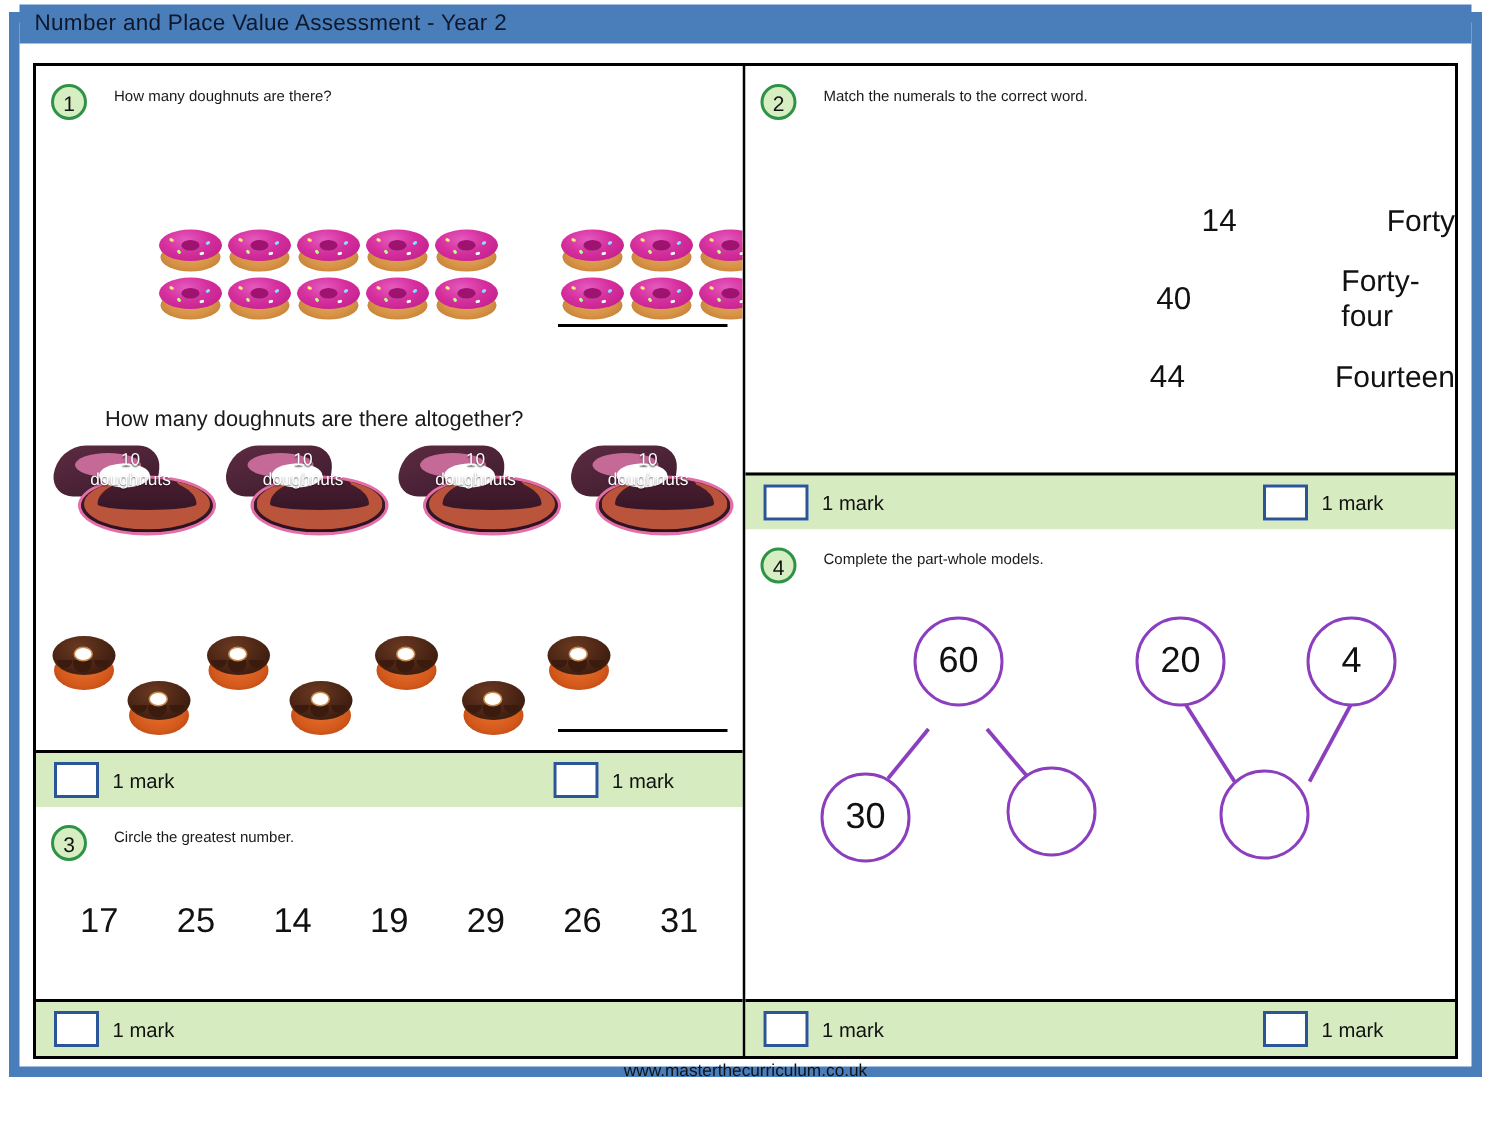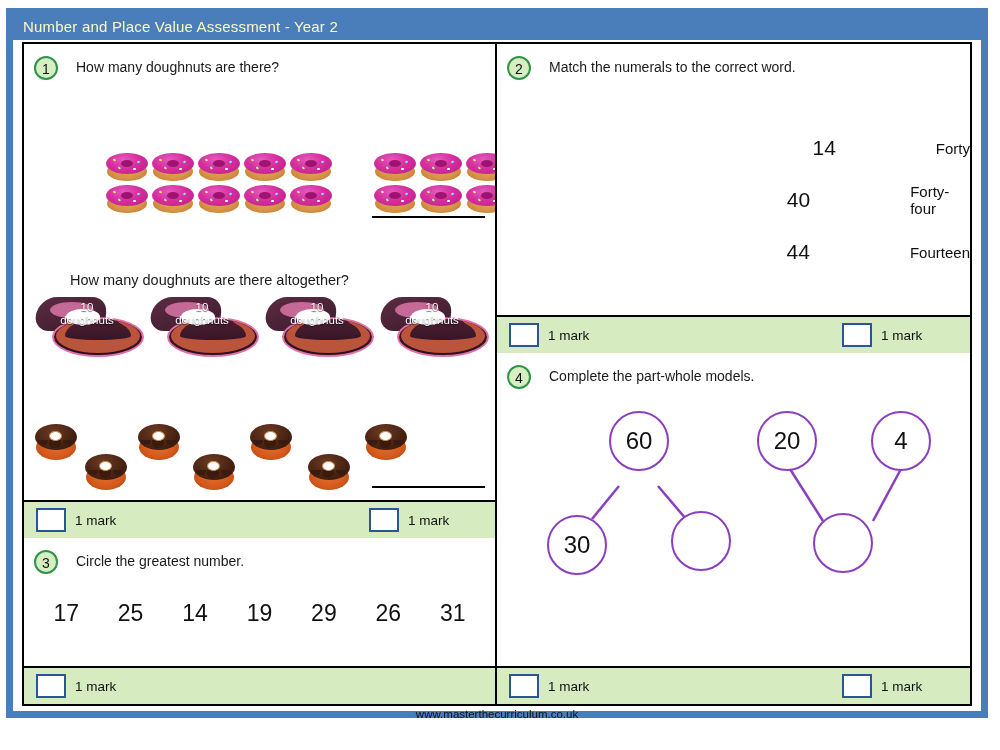--- a/index.html
+++ b/index.html
@@ -26,25 +26,25 @@
     left: 6px;
     top: 8px;
     width: 982px;
     height: 710px;
     border: 7px solid #4a7ebb;
     box-sizing: border-box;
   }
   .title-bar {
     position: absolute;
     left: 13px;
-    top: 14px;
+    top: 3px;
     width: 968px;
     height: 26px;
     background: #4a7ebb;
-    color: #fef9c3;
+    color: #0f172a;
     font-size: 15px;
     line-height: 26px;
     padding-left: 10px;
     box-sizing: border-box;
     white-space: nowrap;
     letter-spacing: 0.2px;
   }
 
   
   .sheet {
@@ -88,21 +88,21 @@
     border: 2px solid #2e9347;
     color: #111111;
     font-size: 14px;
     line-height: 22px;
     text-align: center;
     flex: 0 0 auto;
     box-sizing: border-box;
   }
   .qtext {
     margin-left: 18px;
-    font-size: 14px;
+    font-size: 10px;
     color: #1a1a1a;
     padding-top: 3px;
   }
   .qtext-sub {
     font-size: 14.5px;
     color: #1a1a1a;
     padding-left: 46px;
   }
 
   
@@ -285,21 +285,21 @@
     align-items: center;
   }
   .match-num {
     width: 340px;
     text-align: right;
     font-size: 21px;
     color: #111111;
   }
   .match-word {
     margin-left: 100px;
-    font-size: 15px;
+    font-size: 20px;
     color: #111111;
   }
 
   
   .pw { position: absolute; }
   .pw-circle {
     position: absolute;
     border: 2.5px solid #8b3fbf;
     border-radius: 50%;
     background: #ffffff;

